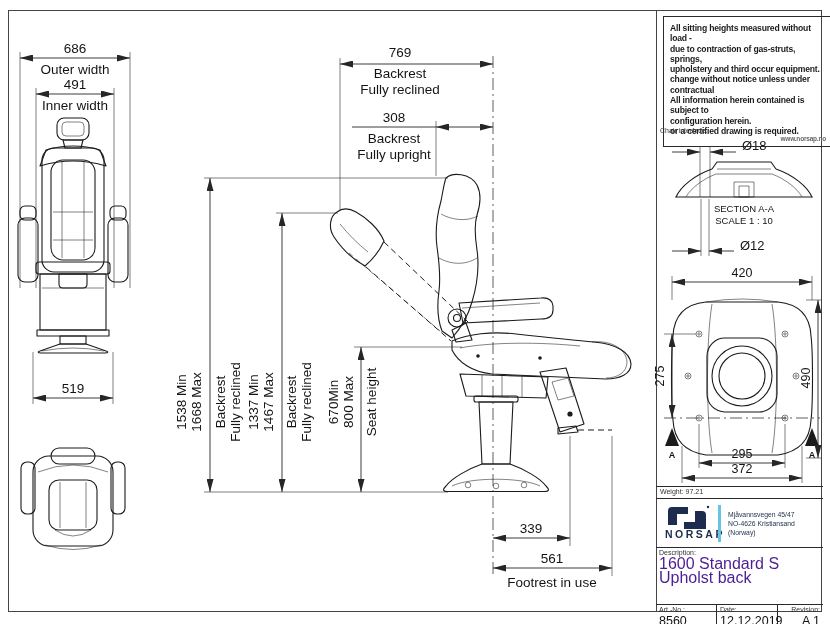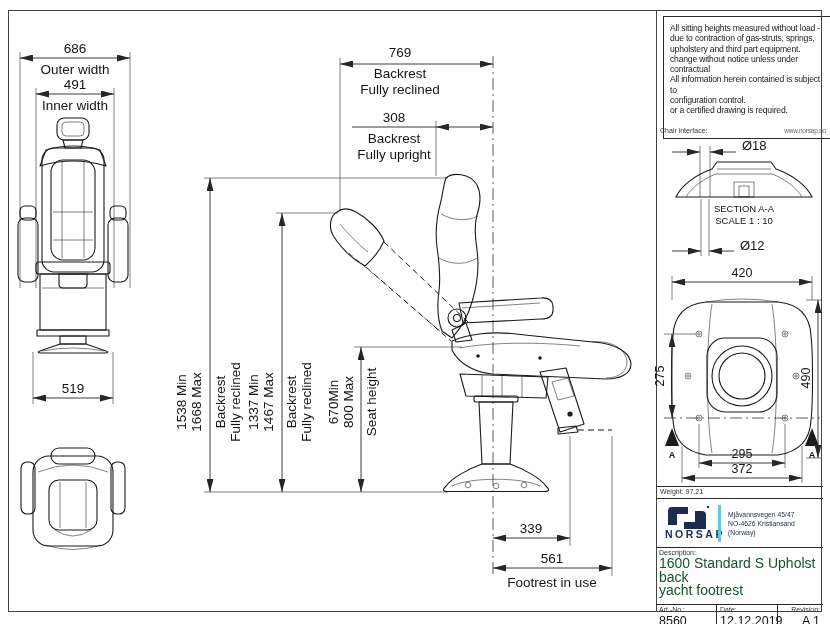--- a/index.html
+++ b/index.html
@@ -17,34 +17,34 @@
   .blk{fill:#1b1b1b;stroke:none}
   text{font-family:"Liberation Sans",sans-serif;fill:#141414}
   .t13{font-size:13.5px;text-anchor:middle}
   .t12{font-size:12.5px;text-anchor:middle}
   .t9{font-size:9.5px;text-anchor:middle}
   .t8{font-size:9px;text-anchor:middle;font-weight:bold}
   .ts{font-size:13px;text-anchor:start}
   
   .abs{position:absolute;}
   .notes{left:663px;top:16px;width:156px;height:107px;border:1px solid #2a2a2a;
-         padding:6px 4px 8px 6px;font-size:8.6px;line-height:10.3px;letter-spacing:-0.2px;}
+         padding:6px 4px 16px 6px;font-size:8.6px;line-height:10.3px;letter-spacing:-0.2px;font-weight:bold;}
   .notes .web{position:absolute;right:4px;bottom:2px;font-size:6.5px;color:#666;}
   .tiny{font-size:7px;color:#333;}
   .iface-label{left:660px;top:127px;}
   .weightbar{left:656px;top:486px;width:167px;height:13px;border-top:1px solid #2a2a2a;
              border-bottom:1px solid #2a2a2a;box-sizing:border-box;padding:1px 0 0 4px;}
   .logoblk{left:656px;top:499px;width:167px;height:48px;}
   .brand{position:absolute;left:9px;top:29px;font-size:10.5px;font-weight:bold;
          letter-spacing:2.5px;color:#1c2b4e;}
   .cyanrule{position:absolute;left:62px;top:6px;width:3px;height:37px;background:#67c4e2;}
   .addr{position:absolute;left:72px;top:11px;font-size:6.8px;line-height:9px;color:#24344f;}
   .descblk{left:656px;top:547px;width:167px;height:33px;border-top:1px solid #2a2a2a;
            box-sizing:border-box;padding:1px 0 0 3px;}
-  .descval{font-size:14px;line-height:13.5px;margin-top:1px;color:#14532d;}
+  .descval{font-size:16px;line-height:13.5px;margin-top:1px;color:#4c1d95;}
   .botrow{left:656px;top:604px;width:167px;height:26px;border-top:1px solid #2a2a2a;
           border-bottom:1px solid #2a2a2a;box-sizing:border-box;display:flex;}
   .cell{box-sizing:border-box;padding:1px 3px 0 3px;border-right:1px solid #2a2a2a;}
   .cell:last-child{border-right:none;}
   .cellval{font-size:12.5px;margin-top:1px;color:#111;}
   .r{text-align:right;}
 </style>
 </head>
 <body>
 
@@ -290,24 +290,24 @@
     <line class="e" x1="682" y1="446" x2="682" y2="483"></line>
     <line class="e" x1="802" y1="446" x2="802" y2="483"></line>
     <line class="d" x1="682" y1="478" x2="802" y2="478" marker-start="url(#ah)" marker-end="url(#ah)"></line>
     <text class="t12" x="742" y="473">372</text>
   </g>
 </svg>
 
 <div class="abs notes">
   <div>All sitting heights measured without load -</div>
   <div>due to contraction of gas-struts, springs,</div>
-  <div>upholstery and third part equipment.</div>
+  <div>upholstery and third occur equipment.</div>
   <div>change without notice unless under contractual</div>
   <div>All information herein contained is subject to</div>
-  <div>configuration control.</div>
+  <div>configuration herein.</div>
   <div>or a certified drawing is required.</div>
   <div class="web">www.norsap.no</div>
 </div>
 
 <div class="abs tiny iface-label">Chair interface:</div>
 
 <div class="abs tiny weightbar">Weight: 97.21</div>
 
 <div class="abs logoblk">
   <svg width="44" height="26" style="position:absolute;left:10px;top:4px">
@@ -320,21 +320,20 @@
   <div class="addr">
     <div>Mjåvannsvegen 45/47</div>
     <div>NO-4626  Kristiansand (Norway)</div>
   </div>
 </div>
 
 <div class="abs descblk">
   <div class="tiny">Description:</div>
   <div class="descval">
     <div>1600 Standard S Upholst back</div>
-    <div>yacht footrest</div>
   </div>
 </div>
 
 <div class="abs botrow">
   <div class="cell" style="width:61px">
     <div class="tiny">Art.-No.:</div>
     <div class="cellval">8560</div>
   </div>
   <div class="cell" style="width:61px">
     <div class="tiny">Date:</div>

